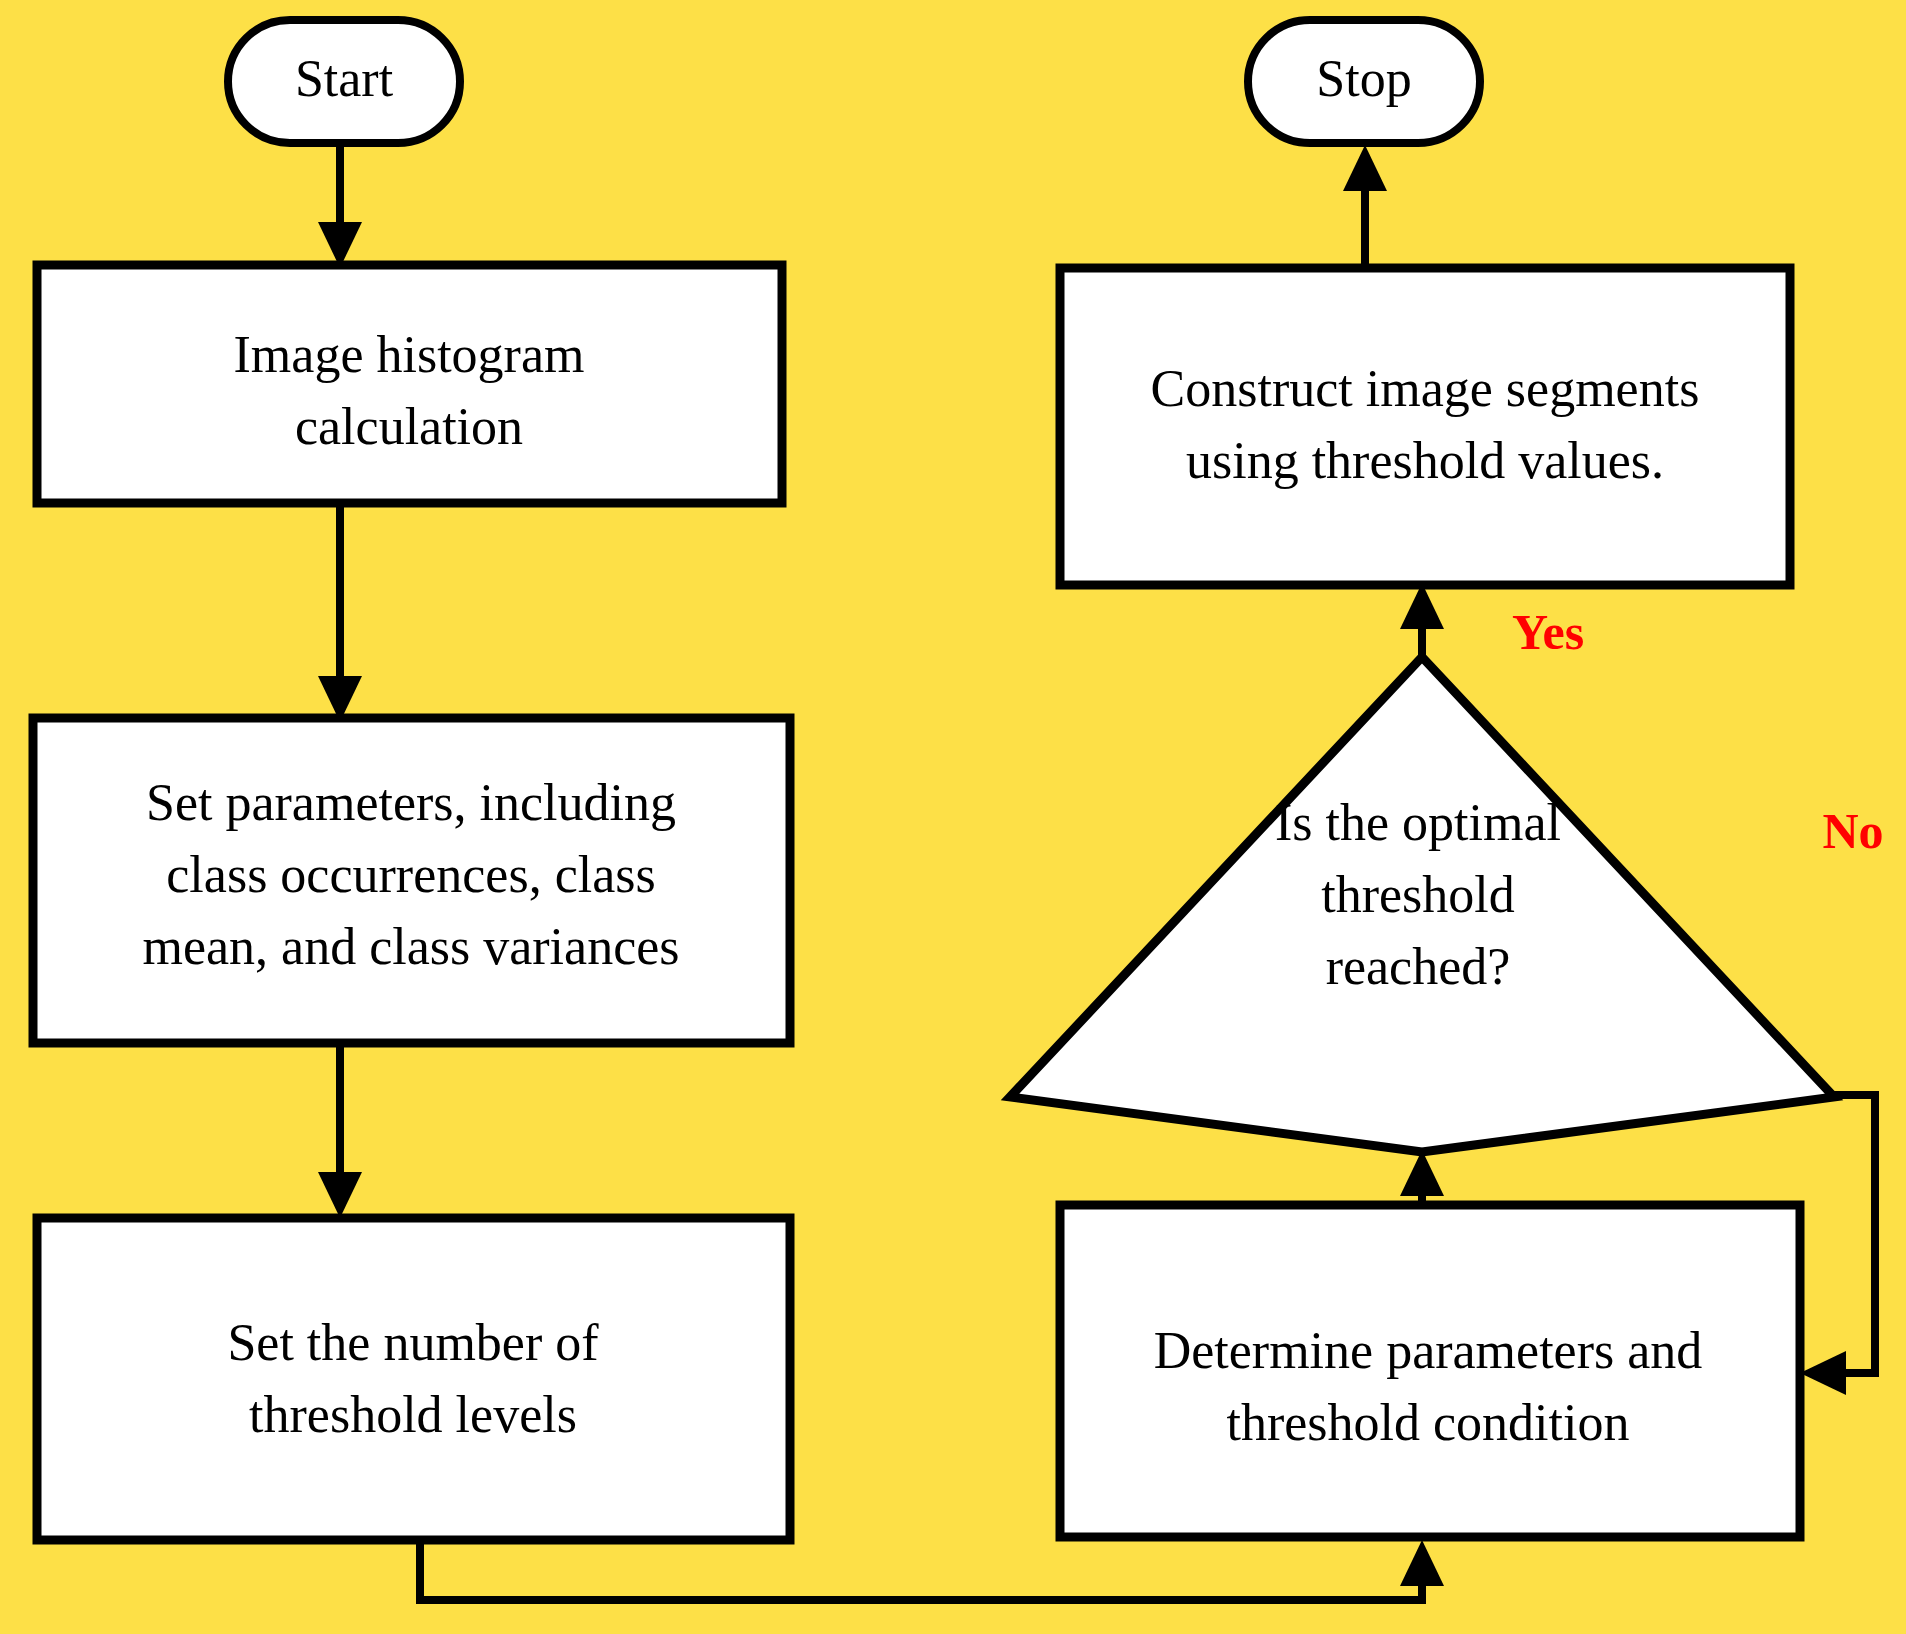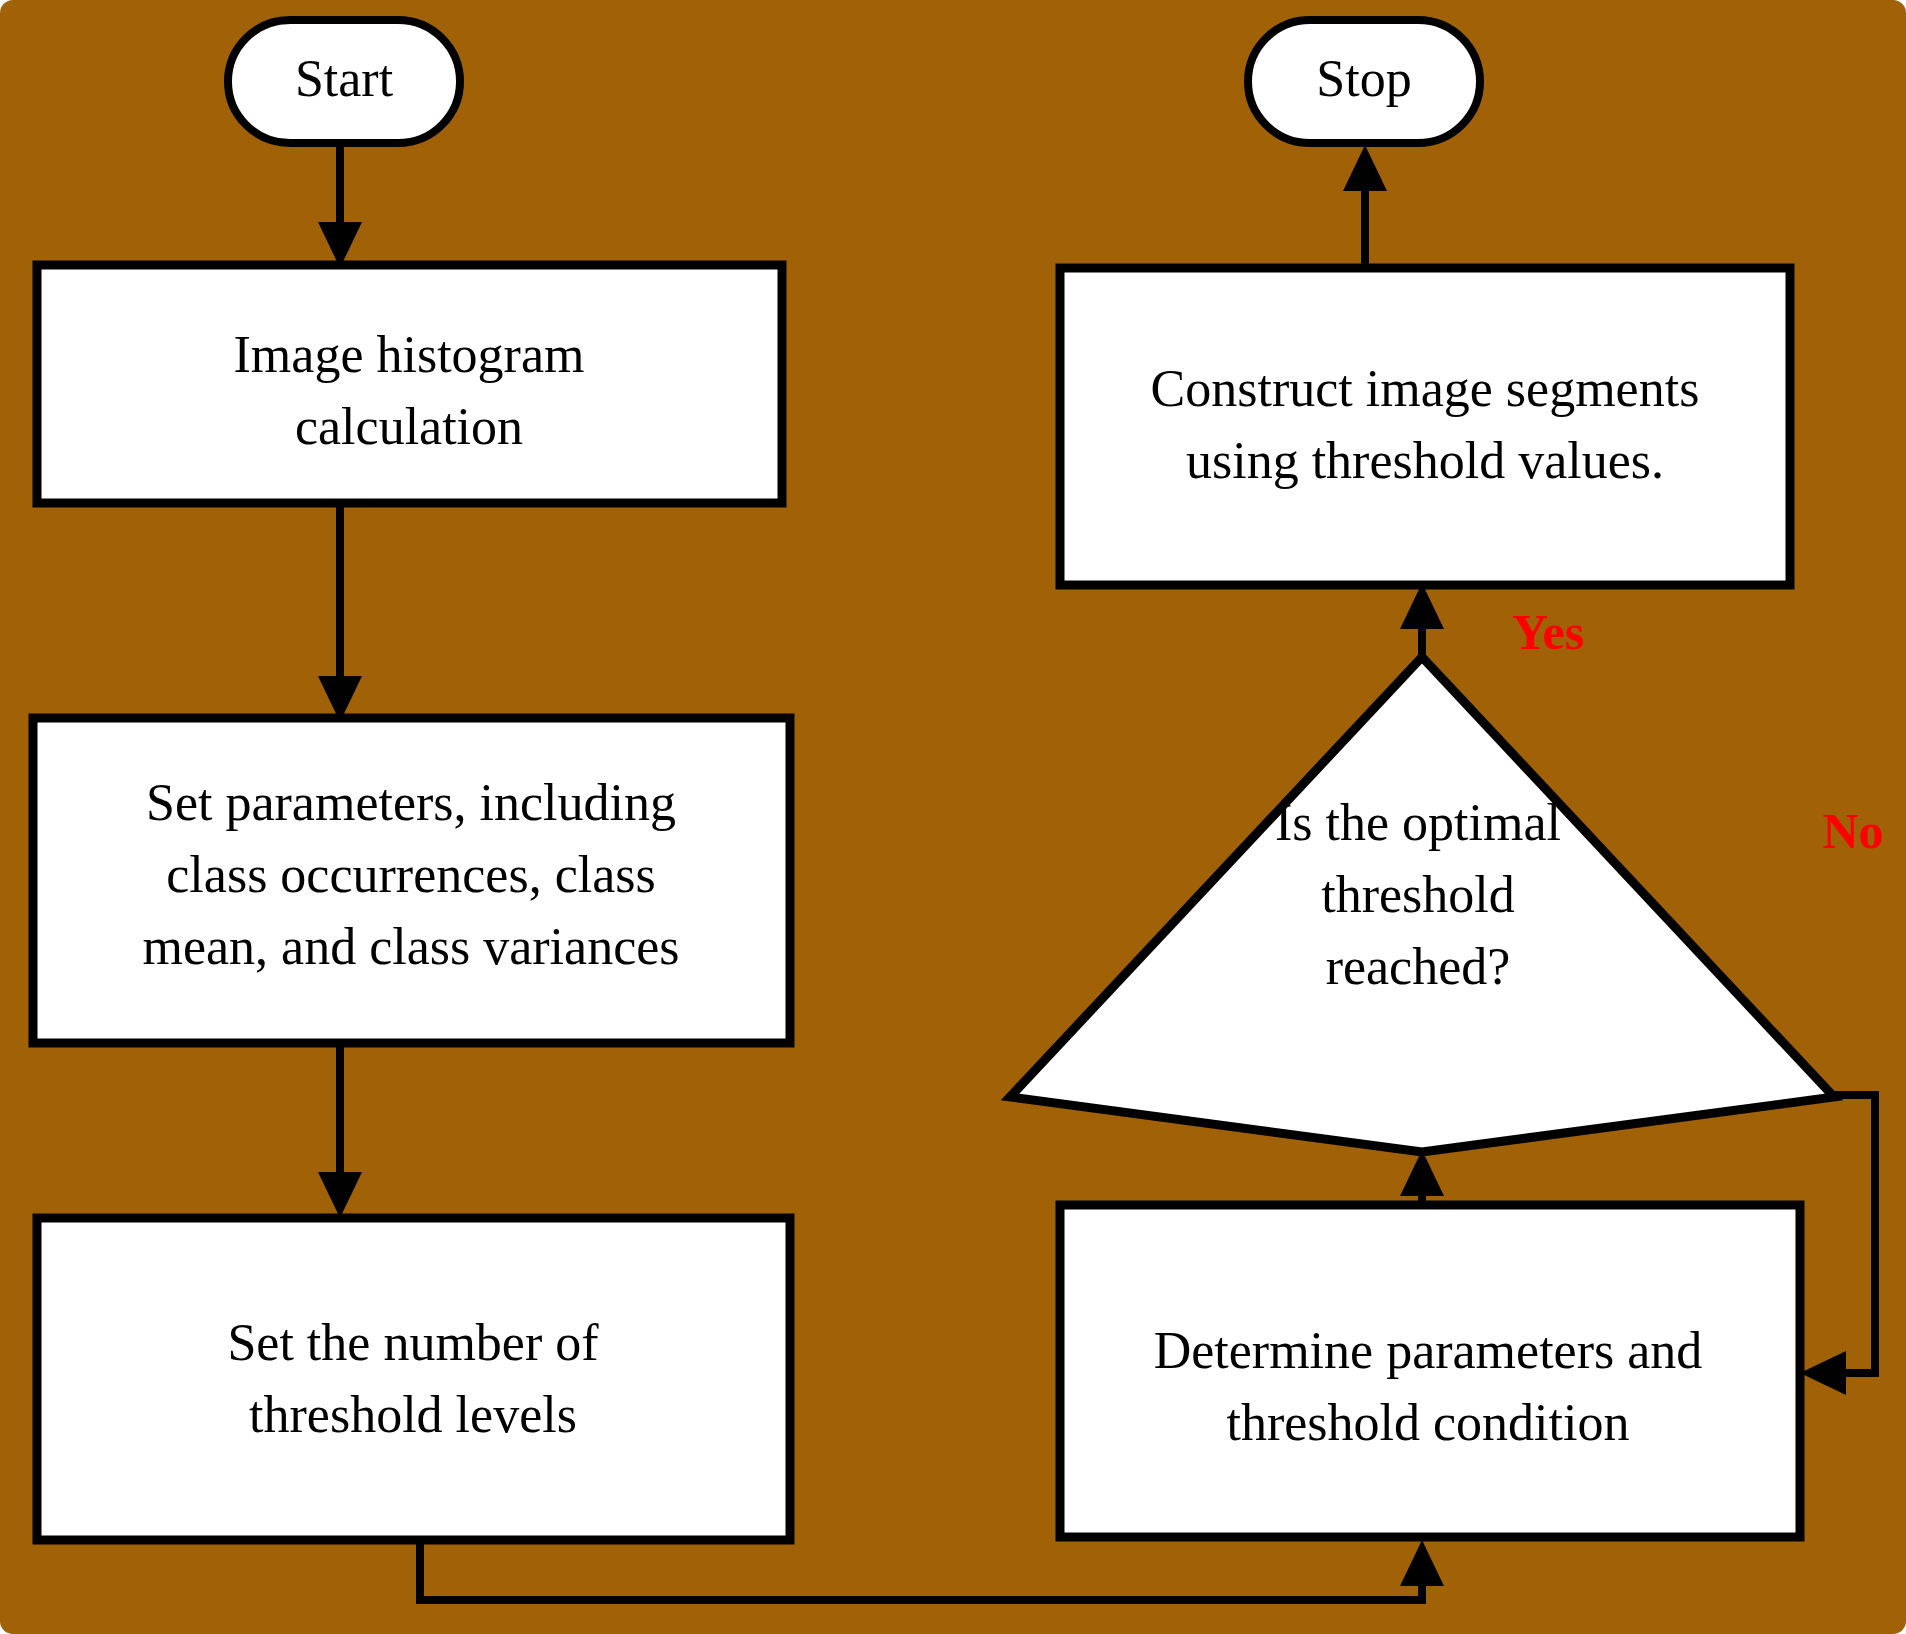--- a/index.html
+++ b/index.html
@@ -4,24 +4,23 @@
 <style>
   html, body {
     margin: 0;
     padding: 0;
     background: #ffffff;
   }
   #flowchart-root {
     position: relative;
     width: 1906px;
     height: 1634px;
-    background: #a16207;
+    background: #fde047;
     font-family: "Liberation Serif", "DejaVu Serif", serif;
     overflow: hidden;
-    border-radius: 13px;
   }
   svg.fc {
     position: absolute;
     inset: 0;
     width: 1906px;
     height: 1634px;
     display: block;
   }
   .node-shape {
     fill: #ffffff;

